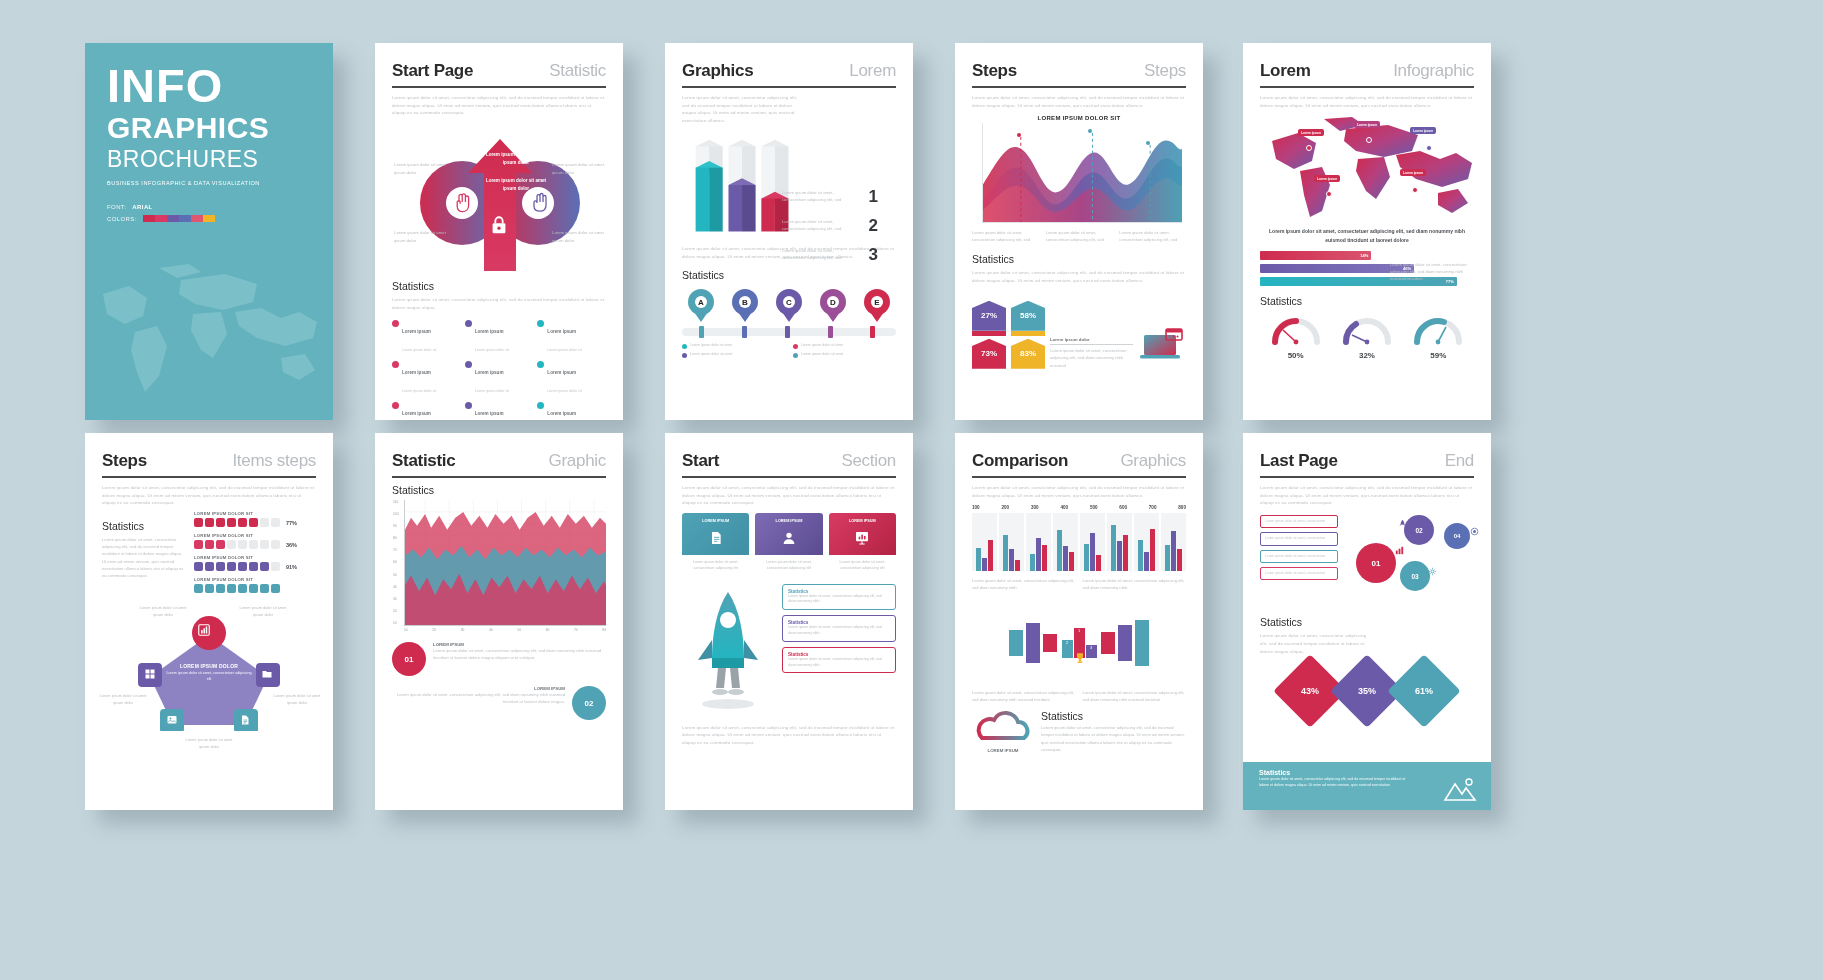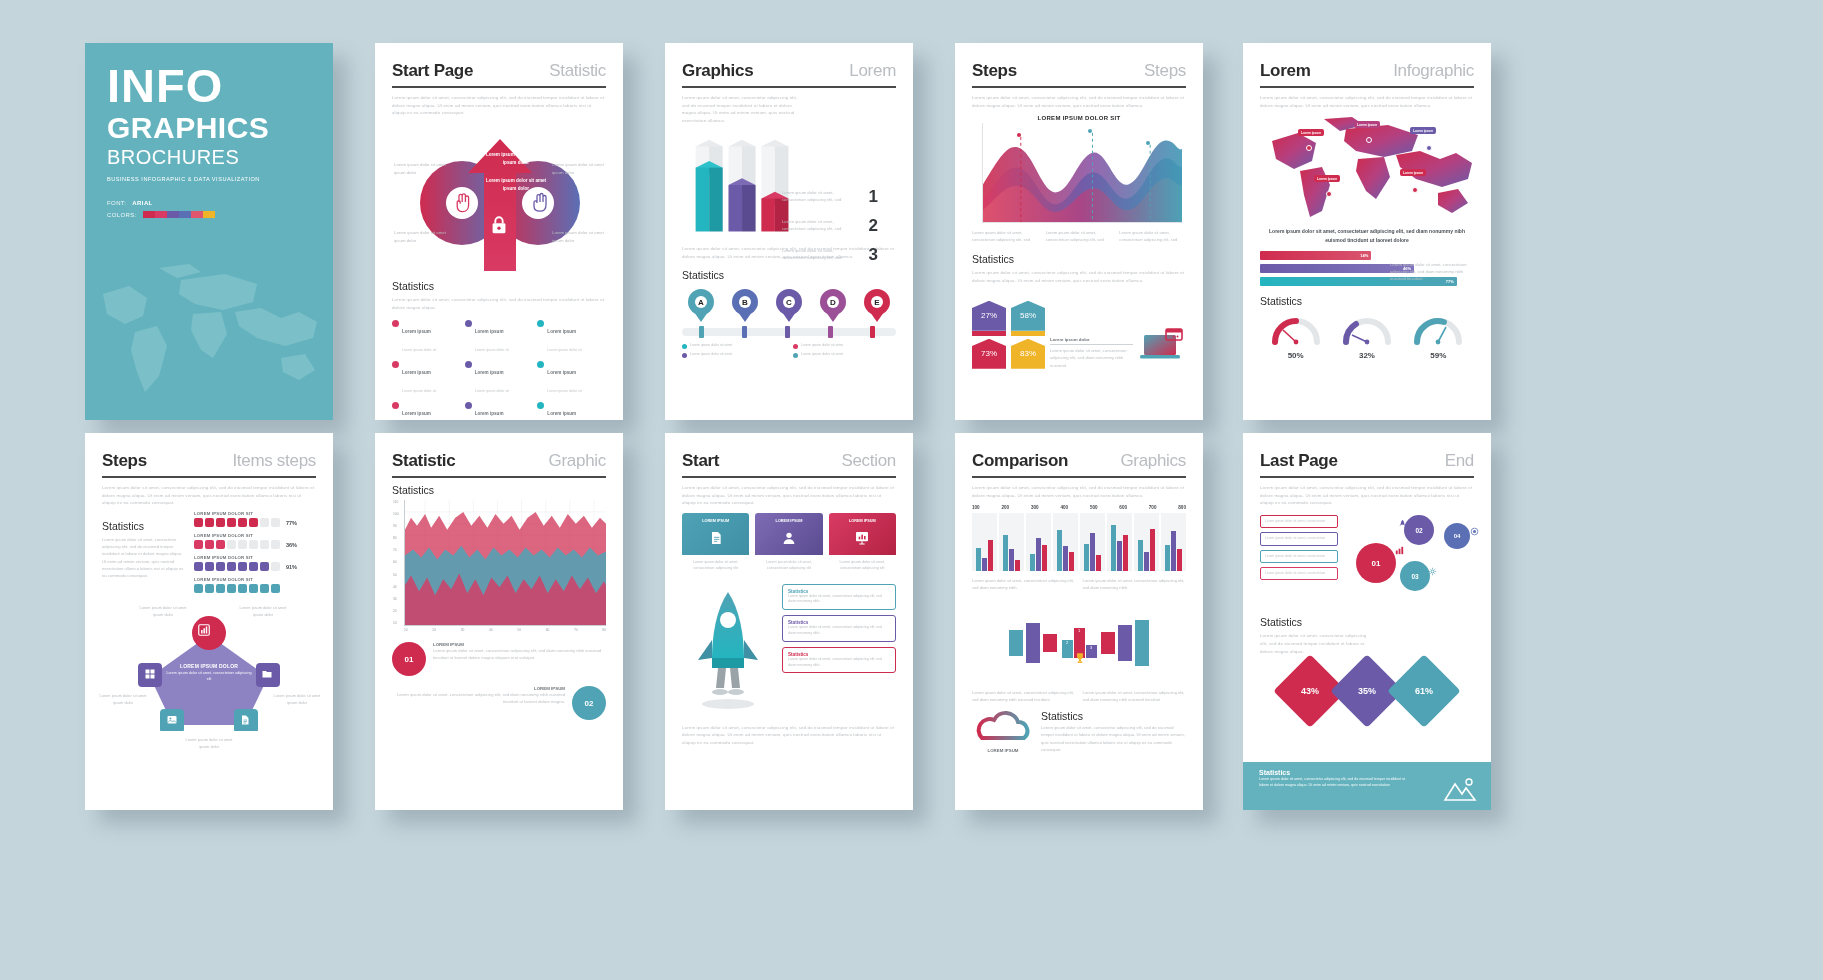--- a/index.html
+++ b/index.html
@@ -27,21 +27,21 @@
   .c0 { left: 85px; width: 248px; }
   .c1 { left: 375px; width: 248px; }
   .c2 { left: 665px; width: 248px; }
   .c3 { left: 955px; width: 248px; }
   .c4 { left: 1243px; width: 248px; }
 
   
   .cover { background: #63b2bd; color:#fff; padding: 20px 22px; }
   .cover h1 { font-size: 47px; font-weight: 700; letter-spacing: 1px; line-height: .98; }
   .cover h2 { font-size: 30px; font-weight: 700; letter-spacing: .5px; margin-top: 2px;}
-  .cover h3 { font-size: 20px; font-weight: 400; letter-spacing: .5px; margin-top: 1px;}
+  .cover h3 { font-size: 23px; font-weight: 400; letter-spacing: .5px; margin-top: 1px;}
   .cover .tagline { font-size: 5.6px; letter-spacing: .5px; margin-top: 7px; }
   .cover .meta { margin-top: 18px; font-size: 6px; letter-spacing: .4px; }
   .cover .meta .row { display:flex; align-items:center; gap:6px; margin-bottom: 5px; }
   .cover .meta .lbl { opacity:.9; }
   .cover .meta .val { font-weight: 700; }
   .sw { display:flex; height:7px; width:72px; }
   .sw i { flex:1; display:block; }
   .worldmap { position:absolute; left:0; bottom:-4px; width:100%; opacity:.42; }
 
   
@@ -87,21 +87,21 @@
   .kv .d{width:5px;height:5px;border-radius:50%;flex:none;margin-top:1px;}
   .kv .t{font-size:3.5px;line-height:1.6;color:#bcc0c4;}
 
   
   .chart-title { text-align:center; font-size:6px; font-weight:700; color:#2b2b2b; letter-spacing:.3px; margin:6px 0 2px;}
   .areawrap { position:relative; height:100px; margin: 2px 4px 0 10px; border-left:1px solid #dfe3e6; border-bottom:1px solid #dfe3e6;}
   .col3 { display:grid; grid-template-columns:1fr 1fr 1fr; gap:7px; margin-top:7px;}
   .col3 .t { font-size:4.1px; line-height:1.7; color:#bcc0c4;}
   .pcts { display:flex; gap:5px; align-items:flex-end; margin-top:6px;}
   .pct { width:34px; }
-  .pentop { height:30px; display:flex; align-items:center; justify-content:center; color:#fff; font-size:8px; font-weight:400;
+  .pentop { height:30px; display:flex; align-items:center; justify-content:center; color:#fff; font-size:8px; font-weight:700;
     clip-path: polygon(0 24%,50% 0,100% 24%,100% 100%,0 100%); }
   .penbot { height:5px; }
   .pctcard { flex:1; }
 
   
   .mapbox { position:relative; height:108px; margin-top:4px; }
   .mpin { position:absolute; width:6px;height:6px;border-radius:50%;border:1.4px solid #fff;}
   .mtag { position:absolute; font-size:3.2px; color:#fff; padding:1.5px 3px; border-radius:2px; font-weight:700; white-space:nowrap;}
   .ctr { text-align:center; font-size:5px; font-weight:700; color:#4a4f54; line-height:1.8; margin-top:6px;}
   .hbars { margin-top:6px; }

